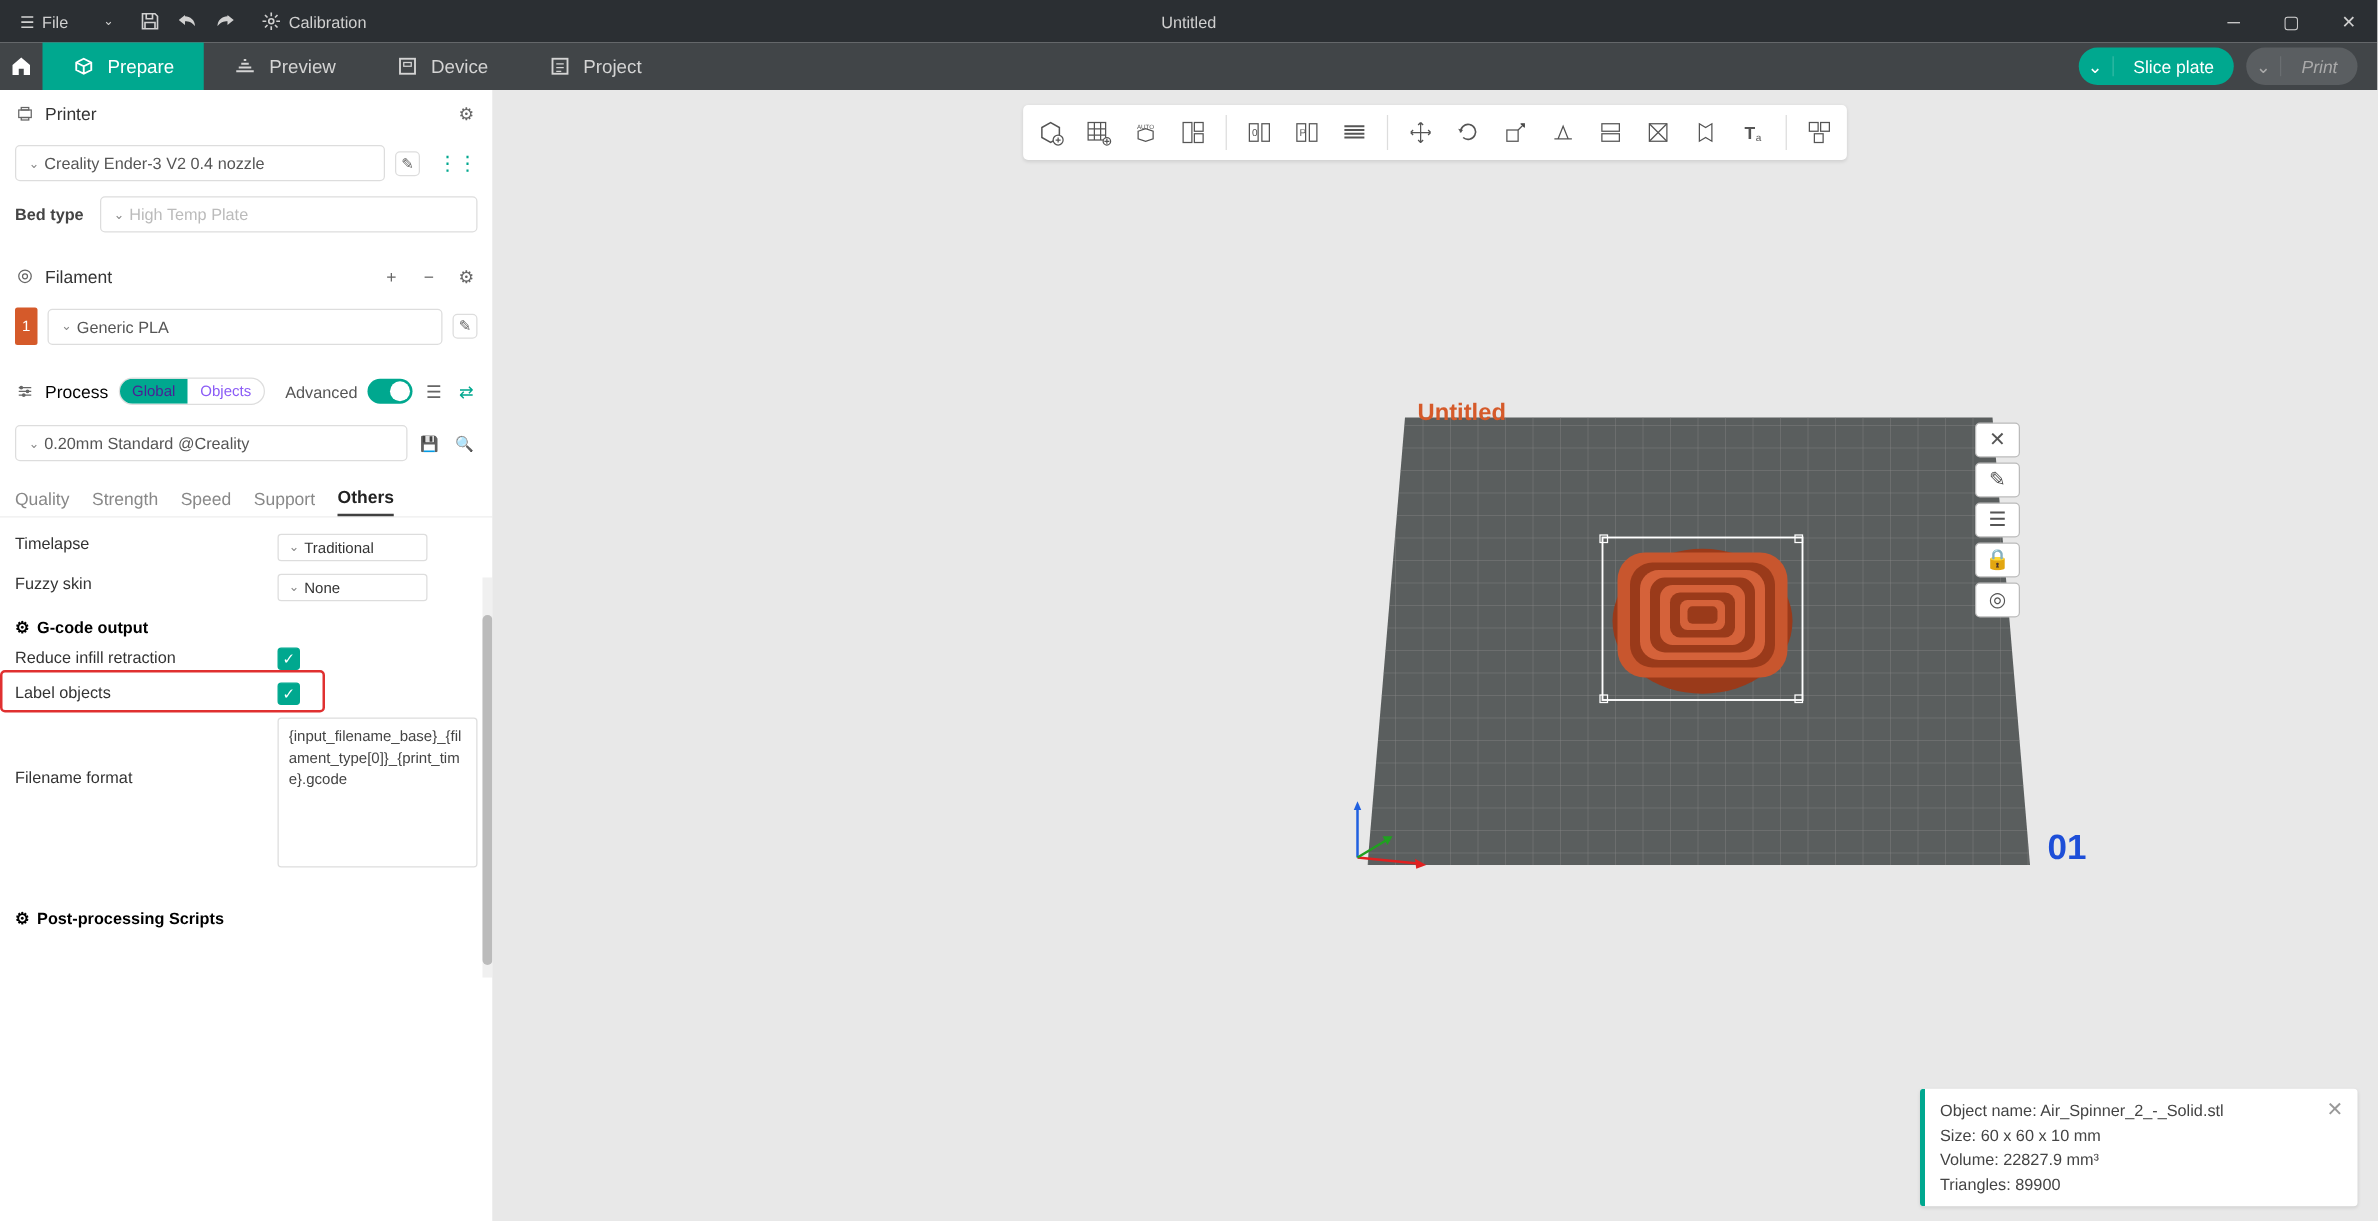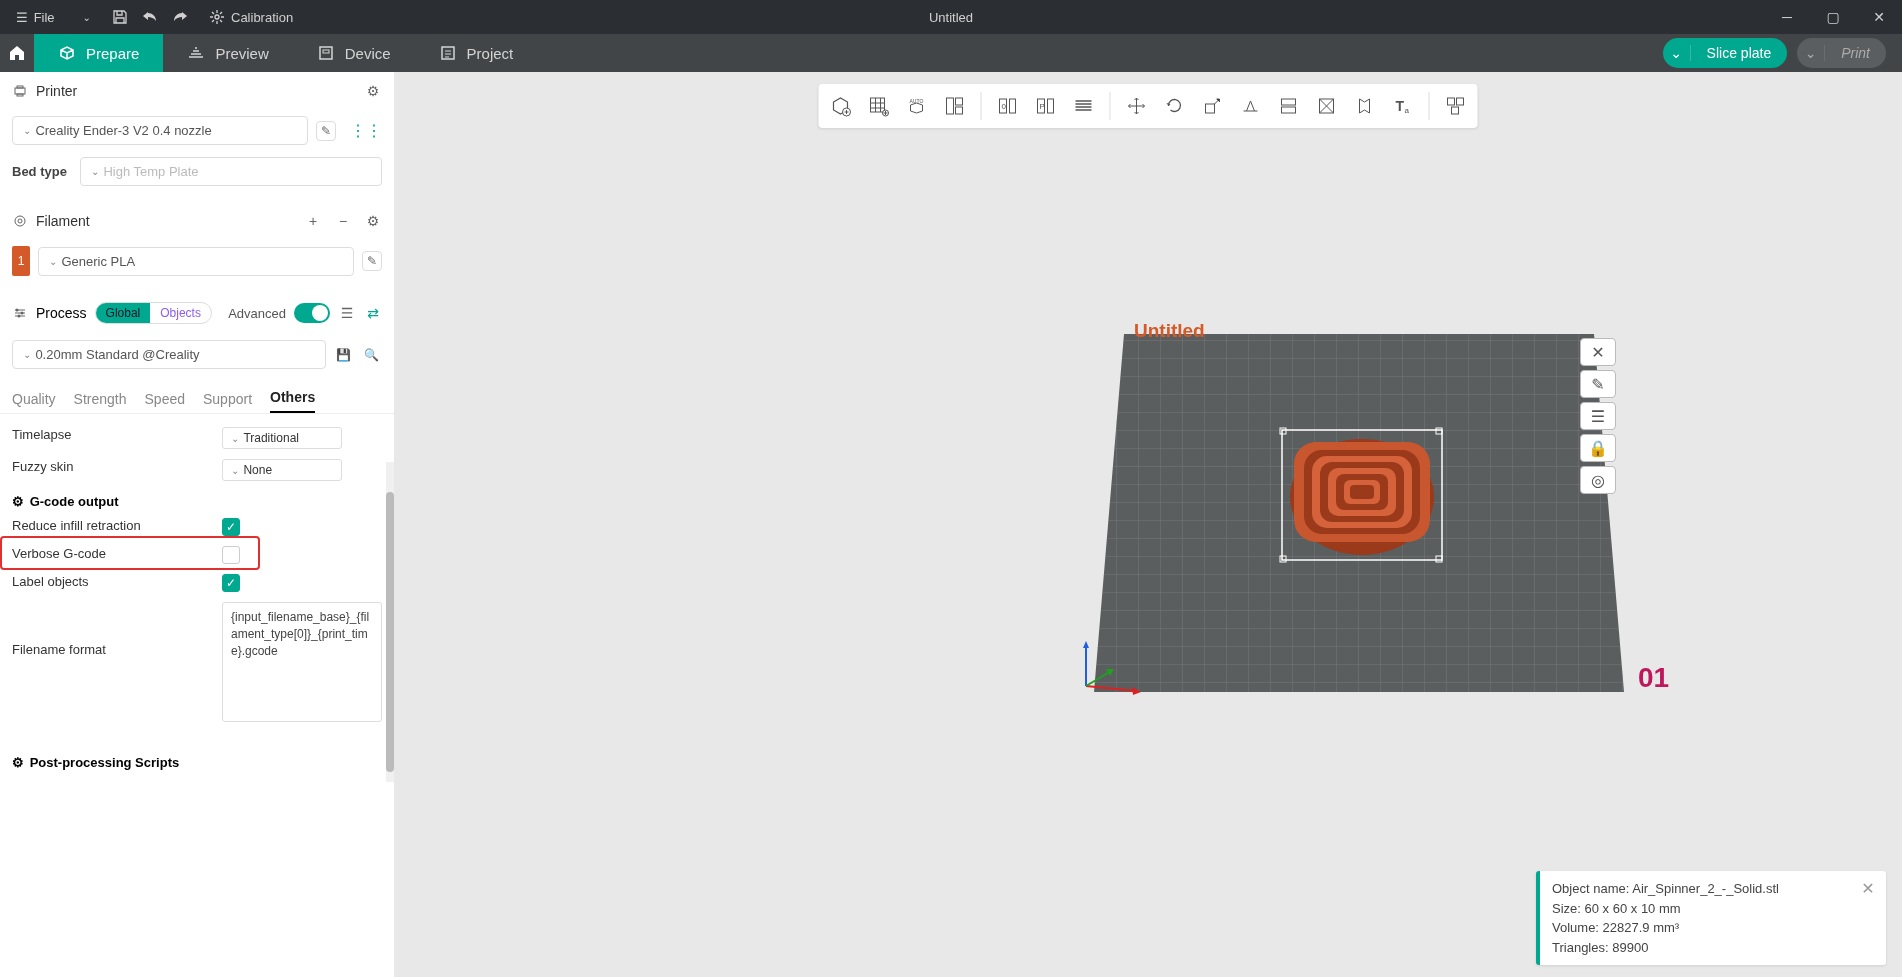--- a/index.html
+++ b/index.html
@@ -41,49 +41,49 @@
     .chev { font-size: 10px; margin-right: 4px; color: #888; }
     .wifi-icon { color: #00a88f; font-size: 16px; margin-left: 6px; }
     .edit-icon { width: 20px; height: 20px; display: flex; align-items: center; justify-content: center; border: 1px solid #ddd; border-radius: 4px; cursor: pointer; color: #666; font-size: 12px; }
     .bed-label { font-size: 13px; color: #444; width: 60px; font-weight: bold; }
     
     .fil-num { width: 18px; height: 30px; background: #d55a2a; color: #fff; display: flex; align-items: center; justify-content: center; font-size: 12px; border-radius: 2px; }
     
     .process-header { display: flex; align-items: center; padding: 10px 12px; gap: 8px; font-size: 14px; }
     .toggle-pill { display: flex; border-radius: 12px; overflow: hidden; border: 1px solid #ddd; font-size: 12px; }
     .toggle-opt { padding: 3px 10px; cursor: pointer; color: #8b5cf6; }
-    .toggle-opt.active { background: #00a88f; color: #0f172a; }
+    .toggle-opt.active { background: #00a88f; color: #4c1d95; }
     .adv-label { font-size: 13px; color: #555; margin-left: auto; }
     .switch { width: 36px; height: 20px; background: #00a88f; border-radius: 10px; position: relative; cursor: pointer; }
     .switch::after { content: ''; position: absolute; width: 16px; height: 16px; background: #fff; border-radius: 50%; top: 2px; right: 2px; }
     
     .process-tabs { display: flex; padding: 8px 12px 0; gap: 18px; font-size: 14px; border-bottom: 1px solid #eee; align-items: flex-end; }
     .ptab { padding: 6px 0; color: #888; cursor: pointer; }
-    .ptab.active { color: #222; font-weight: 600; border-bottom: 2px solid #000000; }
+    .ptab.active { color: #222; font-weight: 600; border-bottom: 2px solid #404040; }
     
     .settings-area { padding: 8px 0; position: relative; }
     .setting-row { display: flex; align-items: flex-start; padding: 5px 12px; font-size: 13px; color: #333; }
     .setting-label { width: 210px; }
     .mini-select { border: 1px solid #ddd; border-radius: 3px; padding: 3px 8px; font-size: 12px; width: 120px; display: flex; align-items: center; cursor: pointer; }
     .checkbox { width: 18px; height: 18px; border: 1px solid #ccc; border-radius: 3px; cursor: pointer; display: flex; align-items: center; justify-content: center; }
     .checkbox.checked { background: #00a88f; border-color: #00a88f; color: #fff; font-size: 12px; }
     .highlight-box { position: absolute; border: 2.5px solid #e03030; border-radius: 4px; pointer-events: none; }
     .group-title { font-weight: 600; padding: 8px 12px 4px; font-size: 13px; display: flex; align-items: center; gap: 6px; }
     .textarea-box { border: 1px solid #ddd; border-radius: 3px; padding: 6px 8px; font-size: 12px; width: 160px; min-height: 120px; color: #444; line-height: 1.4; word-break: break-all; }
     
     .scrollbar-track { position: absolute; right: 0; top: 390px; width: 8px; height: 320px; background: #f0f0f0; }
     .scrollbar-thumb { width: 8px; height: 280px; background: #bbb; border-radius: 4px; position: absolute; top: 30px; }
     
     .viewport { flex: 1; position: relative; background: #e8e8e8; }
     .toolbar-top { position: absolute; top: 12px; left: 50%; transform: translateX(-50%); display: flex; gap: 2px; background: #fff; padding: 4px; border-radius: 4px; box-shadow: 0 1px 3px rgba(0,0,0,0.1); }
     .tool-icon { width: 36px; height: 36px; display: flex; align-items: center; justify-content: center; cursor: pointer; color: #555; border-radius: 3px; }
     .tool-sep { width: 1px; background: #ddd; margin: 4px 6px; }
     
     .plate-label { position: absolute; top: 248px; left: 740px; color: #d55a2a; font-weight: 700; font-size: 19px; }
-    .plate-num { position: absolute; top: 590px; left: 1244px; color: #be185d; font-weight: 800; font-size: 28px; }
+    .plate-num { position: absolute; top: 590px; left: 1244px; color: #1d4ed8; font-weight: 800; font-size: 28px; }
     
     .side-tools { position: absolute; top: 266px; right: 286px; display: flex; flex-direction: column; gap: 4px; }
     .side-tool { width: 36px; height: 28px; background: #fff; border: 1px solid #bbb; border-radius: 4px; display: flex; align-items: center; justify-content: center; cursor: pointer; color: #555; font-size: 16px; }
     
     .axis-gizmo { position: absolute; top: 564px; left: 682px; width: 80px; height: 60px; }
     
     .info-panel { position: absolute; bottom: 12px; right: 16px; background: #fff; border-left: 4px solid #00a88f; padding: 8px 36px 8px 12px; font-size: 13px; color: #444; line-height: 1.5; min-width: 350px; box-shadow: 0 1px 3px rgba(0,0,0,0.1); border-radius: 3px; }
     .info-close { position: absolute; top: 8px; right: 8px; width: 20px; height: 20px; color: #999; cursor: pointer; font-size: 16px; display: flex; align-items: center; justify-content: center; }
     
     svg { display: block; }
@@ -292,24 +292,20 @@
             <span>None</span>
           </div>
       </div>
       <div class="group-title">
         <span>⚙</span>
         <span>G-code output</span>
       </div>
       <div class="setting-row">
         <span class="setting-label">Reduce infill retraction</span>
         <div class="checkbox checked">✓</div>
-      </div>
-      <div class="setting-row" style="position:relative">
-        <span class="setting-label">Verbose G-code</span>
-        <div class="checkbox"></div>
       </div>
       <div class="highlight-box" style="left:0; top:122px; width:260px; height:34px;"></div>
       <div class="setting-row">
         <span class="setting-label">Label objects</span>
         <div class="checkbox checked">✓</div>
       </div>
       <div class="setting-row" style="align-items:flex-start">
         <span class="setting-label" style="padding-top:40px">Filename format</span>
         <div class="textarea-box">{input_filename_base}_{filament_type[0]}_{print_time}.gcode</div>
       </div>

